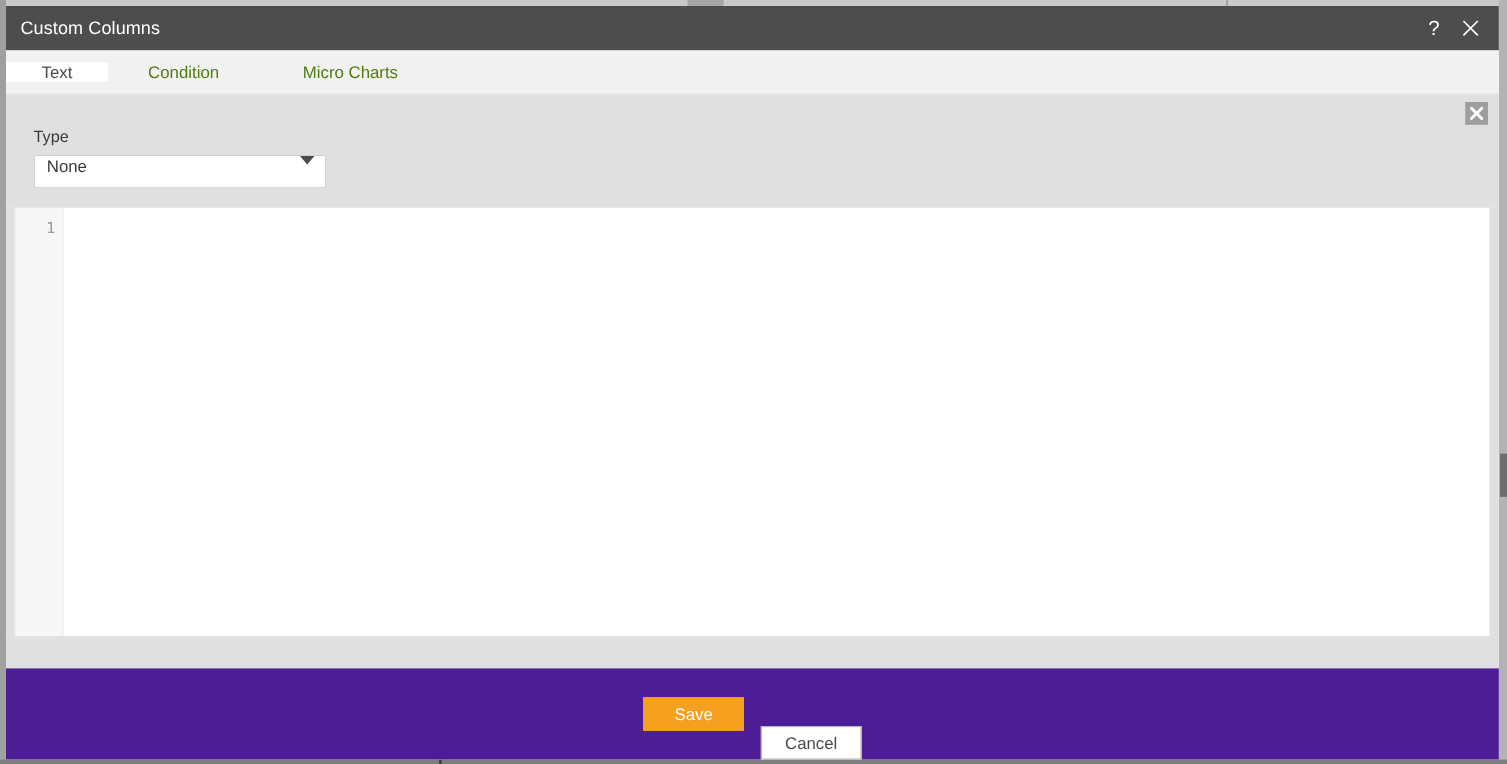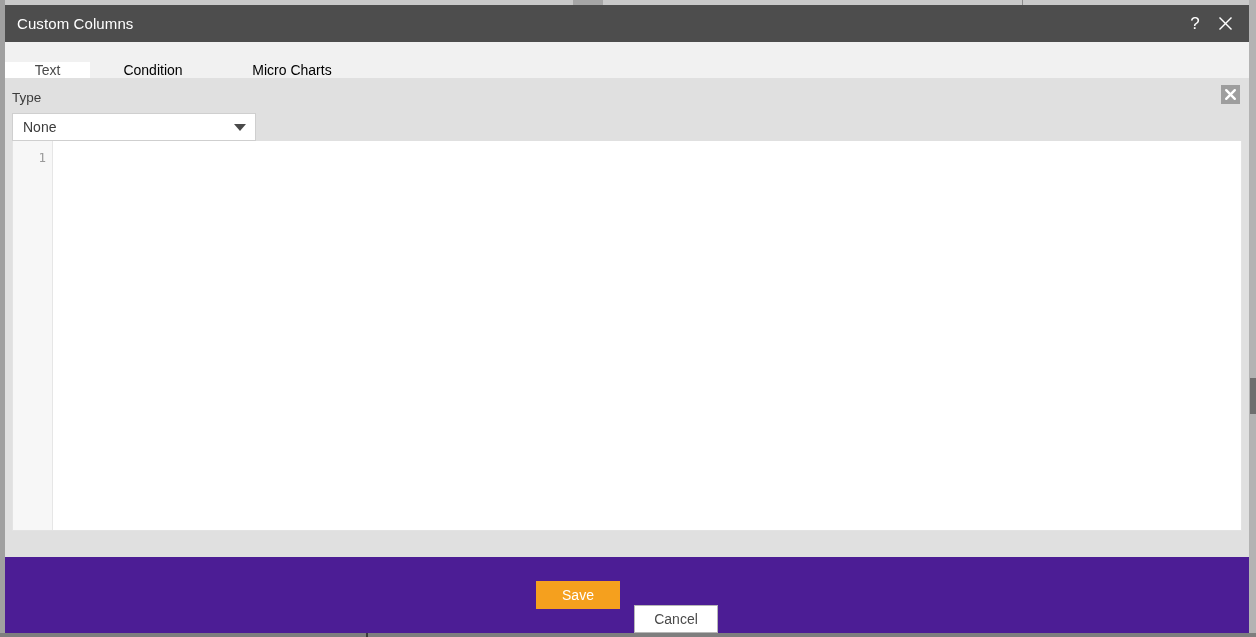--- a/index.html
+++ b/index.html
@@ -119,68 +119,68 @@
   }
   .titlebar-btn svg { display: block; }
 
   
   .tabbar {
     position: relative;
     height: 37px;
     flex: 0 0 37px;
     background: #f1f1f1;
     display: flex;
-    align-items: flex-end;
+    align-items: center;
     border-bottom: 1px solid #e0e0e0;
     box-sizing: border-box;
   }
   .tab {
     display: flex;
     align-items: center;
     justify-content: center;
     font-size: 14px;
-    color: #000000;
+    color: #4d7c0f;
     cursor: pointer;
     user-select: none;
     background: #f1f1f1;
     box-sizing: border-box;
   }
   .tab.active {
     background: #ffffff;
     color: #4a4a4a;
   }
   .tab-0 { width: 85px; }
   .tab-1 { width: 126px; }
   .tab-2 { width: 152px; }
 
   
   .form-area {
     position: relative;
     background: #e0e0e0;
     flex: 0 0 auto;
-    padding: 0;
+    padding: 16px;
   }
   .field-label {
     font-size: 13.5px;
     color: #3b3b3b;
     padding: 11px 0 0 7px;
     line-height: 16px;
   }
   .select-row {
     padding: 7px 0 0 7px;
   }
   .select-box {
     position: relative;
     width: 244px;
     height: 28px;
     background: #ffffff;
     border: 1px solid #cfcfcf;
     box-sizing: border-box;
     display: flex;
-    align-items: center;
+    align-items: flex-start;
     cursor: pointer;
   }
   .select-value {
     font-size: 14px;
     color: #3b3b3b;
     padding-left: 10px;
     flex: 1 1 auto;
     white-space: nowrap;
     overflow: hidden;
   }

